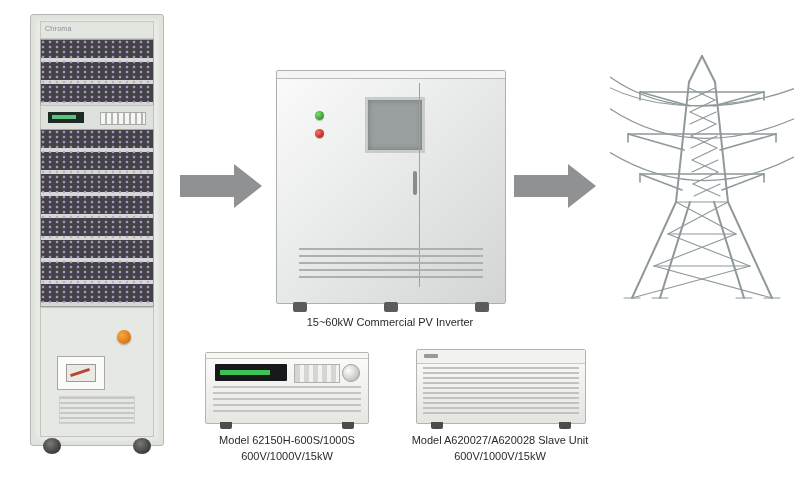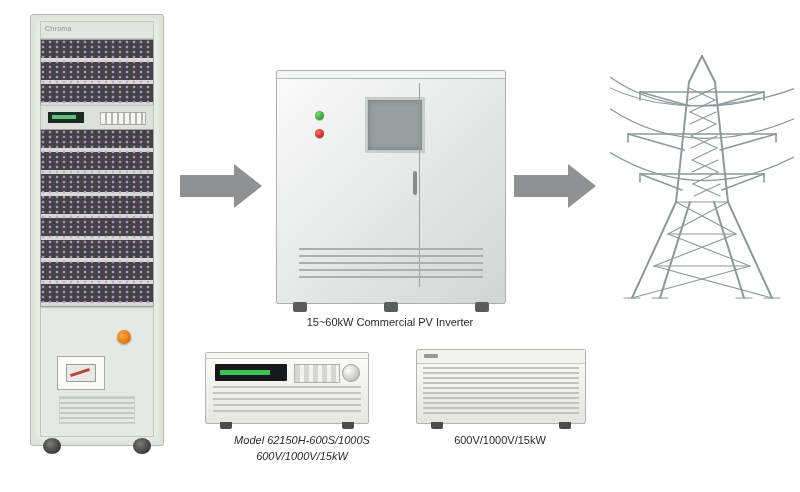--- a/index.html
+++ b/index.html
@@ -91,21 +91,21 @@
          repeating-linear-gradient(to bottom, rgba(150,150,146,.5) 0 1px, transparent 1px 8px);
         border:1px solid #aFAfab;border:1px solid #afafab;}
   .inst1-knob{position:absolute;right:8px;top:11px;width:16px;height:16px;border-radius:50%;
         background:radial-gradient(circle at 35% 35%, #ffffff, #c9c9c5 65%, #98_9894);
         background:radial-gradient(circle at 35% 35%, #ffffff, #c9c9c5 65%, #989894);
         border:1px solid #a2a29e;}
   .inst1-vents{position:absolute;left:7px;right:7px;bottom:9px;height:28px;
         background:repeating-linear-gradient(to bottom,#c4c4c0 0 2px, transparent 2px 6px);}
   .foot{position:absolute;bottom:-6px;width:12px;height:7px;background:#4c4c4c;border-radius:0 0 2px 2px;}
   .foot.l{left:14px;} .foot.r{right:14px;}
-  .cap-i1{left:202px;top:432px;width:200px;font-style:italic;}
+  .cap-i1{left:187px;top:432px;width:200px;}
 
   
   .inst2{position:absolute;left:416px;top:349px;width:168px;height:73px;
         background:linear-gradient(#fbfbfa,#e4e4e1);border:1px solid #b2b2ae;border-radius:2px;}
   .inst2-strip{position:absolute;left:0;right:0;top:0;height:13px;background:#f2f2ef;border-bottom:1px solid #c8c8c4;}
   .inst2-logo{position:absolute;left:7px;top:4px;width:14px;height:4px;background:#9a9a96;border-radius:1px;}
   .inst2-vents{position:absolute;left:6px;right:6px;top:17px;bottom:8px;
         background:repeating-linear-gradient(to bottom,#c2c2be 0 2px, transparent 2px 5px);}
   .cap-i2{left:390px;top:432px;width:220px;}
 </style>
@@ -225,16 +225,17 @@
 
   <div class="inst2">
     <div class="inst2-strip">
       <div class="inst2-logo"></div>
     </div>
     <div class="inst2-vents"></div>
     <div class="foot l"></div>
     <div class="foot r"></div>
   </div>
   <div class="caption cap-i2">
+    <div>Model A620027/A620028 Slave Unit</div>
     <div>600V/1000V/15kW</div>
   </div>
 
 </div>
 
 </body></html>

